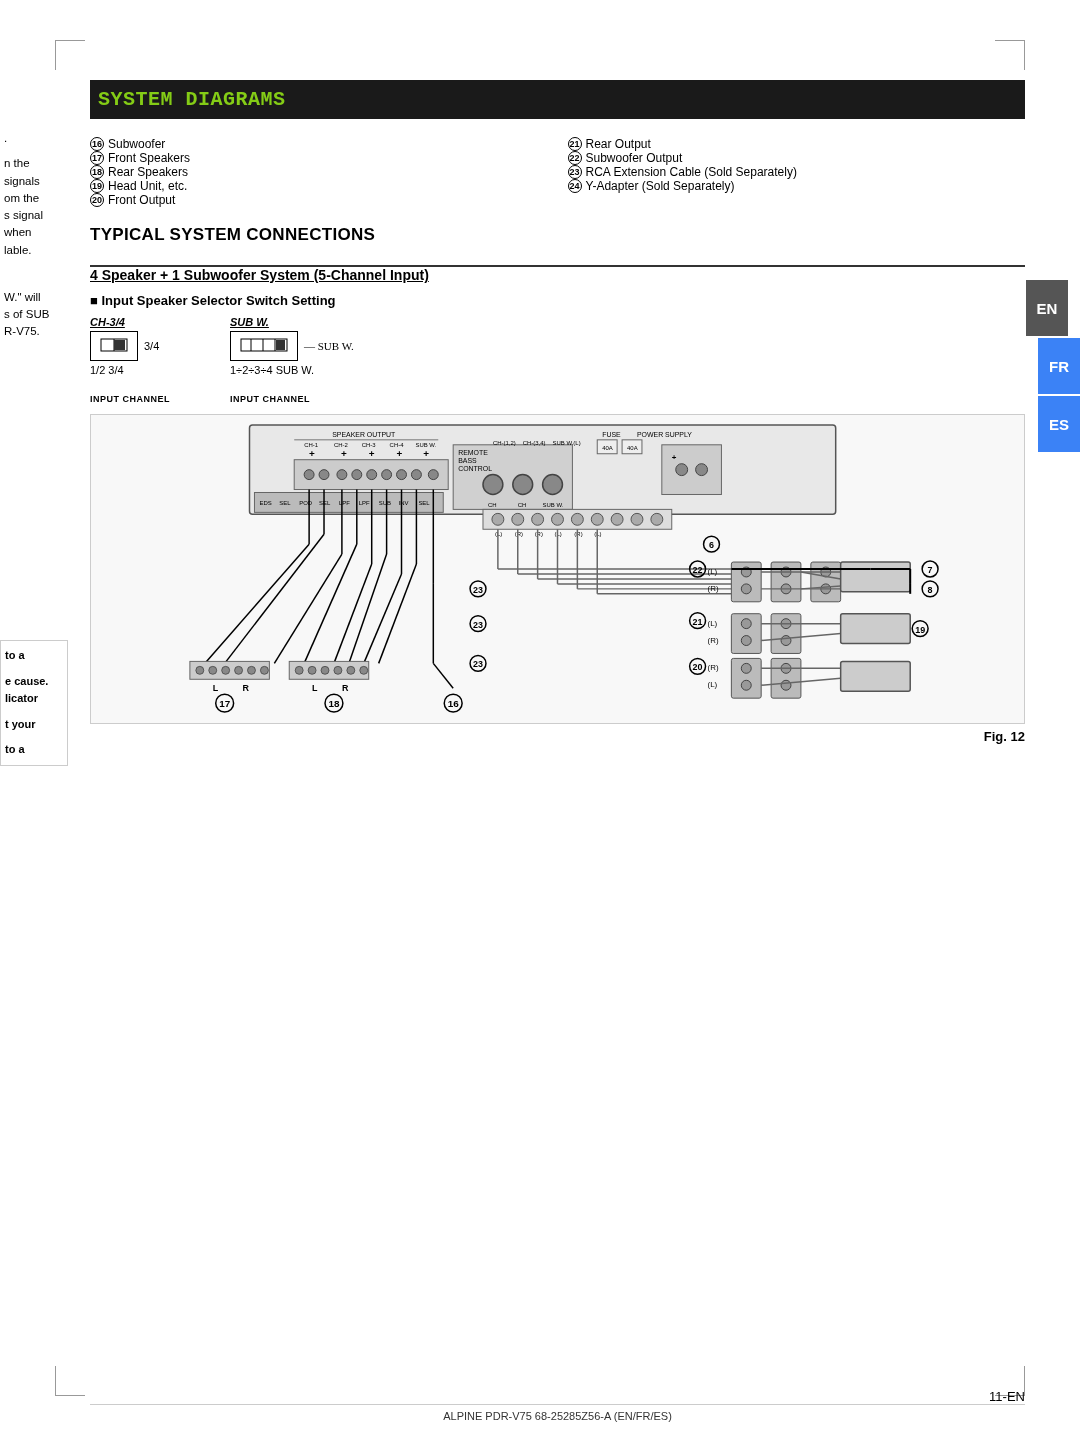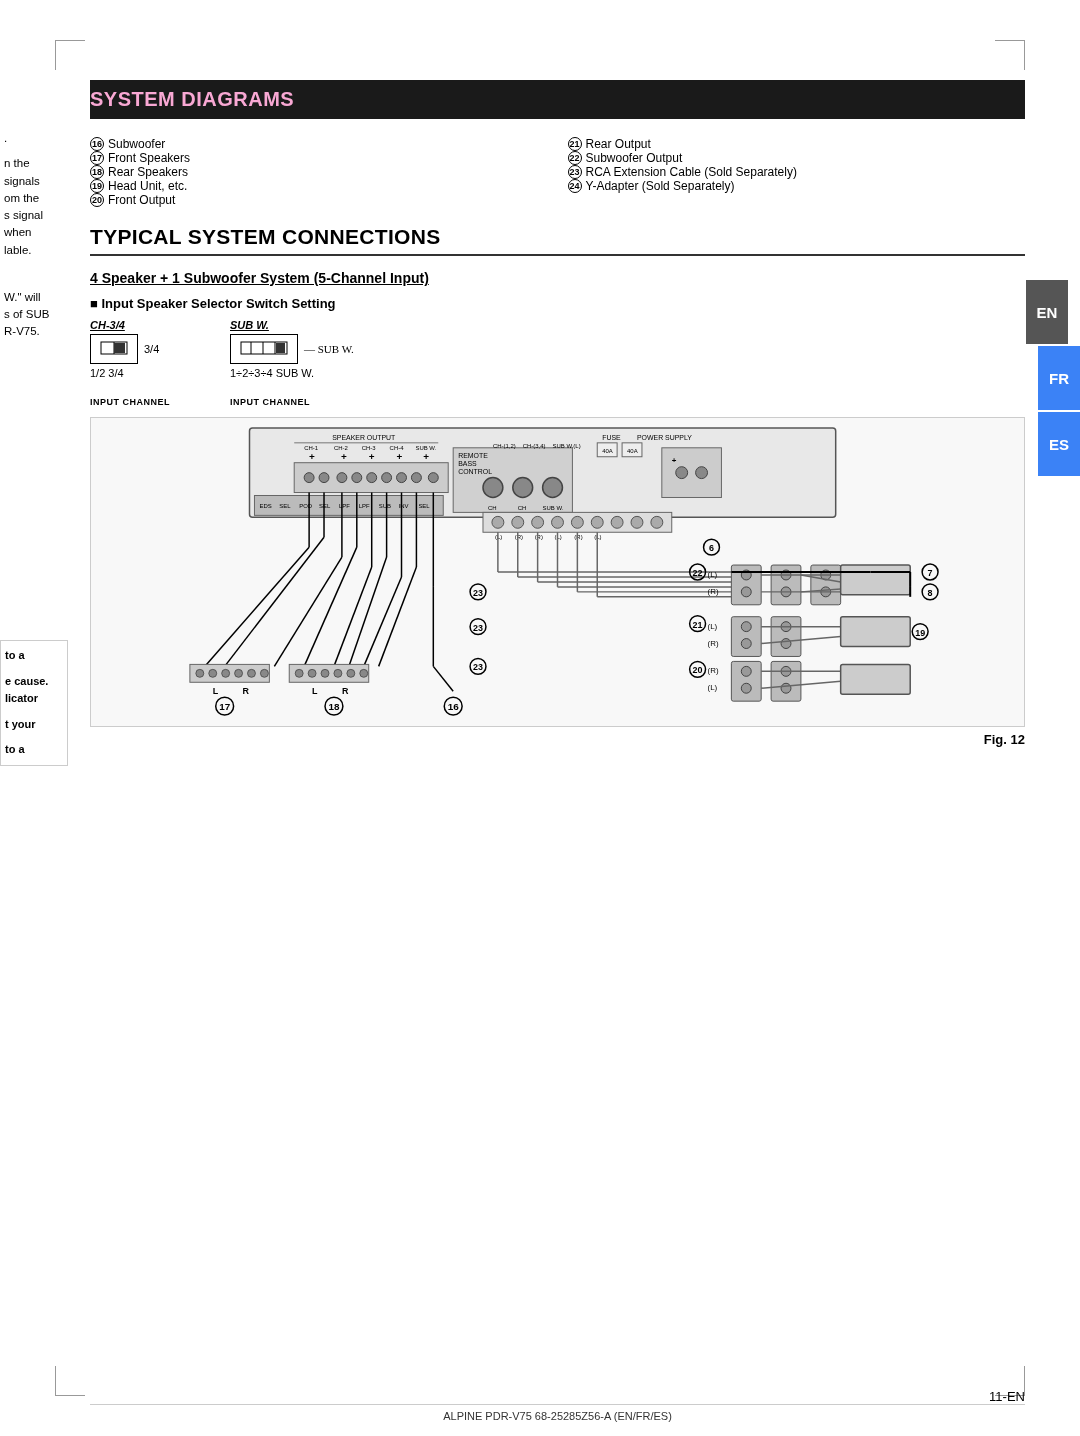--- a/index.html
+++ b/index.html
@@ -18,21 +18,21 @@
     .lang-sidebar {
       position: absolute;
       right: 0;
       top: 280px;
       display: flex;
       flex-direction: column;
       gap: 2px;
     }
     .lang-tab {
       width: 42px;
-      height: 64px;
+      height: 56px;
       display: flex;
       align-items: center;
       justify-content: center;
       font-weight: bold;
       font-size: 15px;
       color: #fff;
     }
     .lang-tab.active { background: #555; }
     .lang-tab.inactive { background: #3b82f6; margin-left: 12px; }
 
@@ -53,49 +53,49 @@
       position: absolute;
       left: 90px;
       top: 80px;
       right: 55px;
       bottom: 60px;
     }
 
     
     .section-title {
       background: #1a1a1a;
-      color: #f9a8d4;
+      color: #84cc16;
       font-size: 20px;
       font-weight: bold;
-      padding: 8px 0;
+      padding: 8px 8px;
       letter-spacing: 0.5px;
       margin-bottom: 18px;
+      font-family: Liberation Mono, monospace;
     }
 
     
     .legend-grid {
       display: grid;
       grid-template-columns: 1fr 1fr;
       gap: 3px 20px;
       margin-bottom: 18px;
       font-size: 12px;
     }
     .legend-item {
       display: flex;
       align-items: flex-start;
       gap: 2px;
     }
 
     
     .subsection-title {
       border-bottom: 2px solid #333;
-      font-size: 21px;
-      font-weight: bold;
-      padding-bottom: 5px;
-      margin-bottom: 14px;
+      font-size: 17px;
+      font-weight: bold;
+      padding-bottom: 20px;
       letter-spacing: 0.3px;
     }
 
     
     .diagram-title {
       font-size: 14px;
       font-weight: bold;
       text-decoration: underline;
       margin-bottom: 10px;
     }

